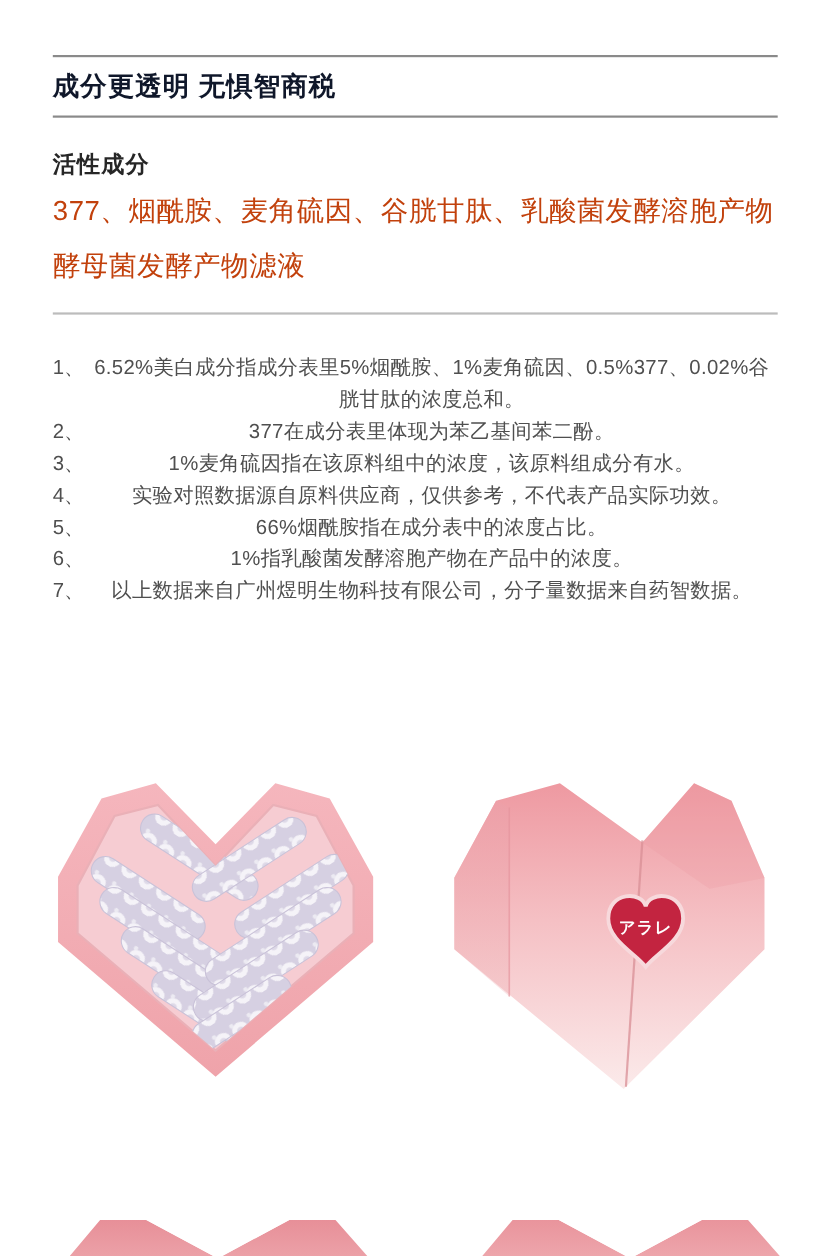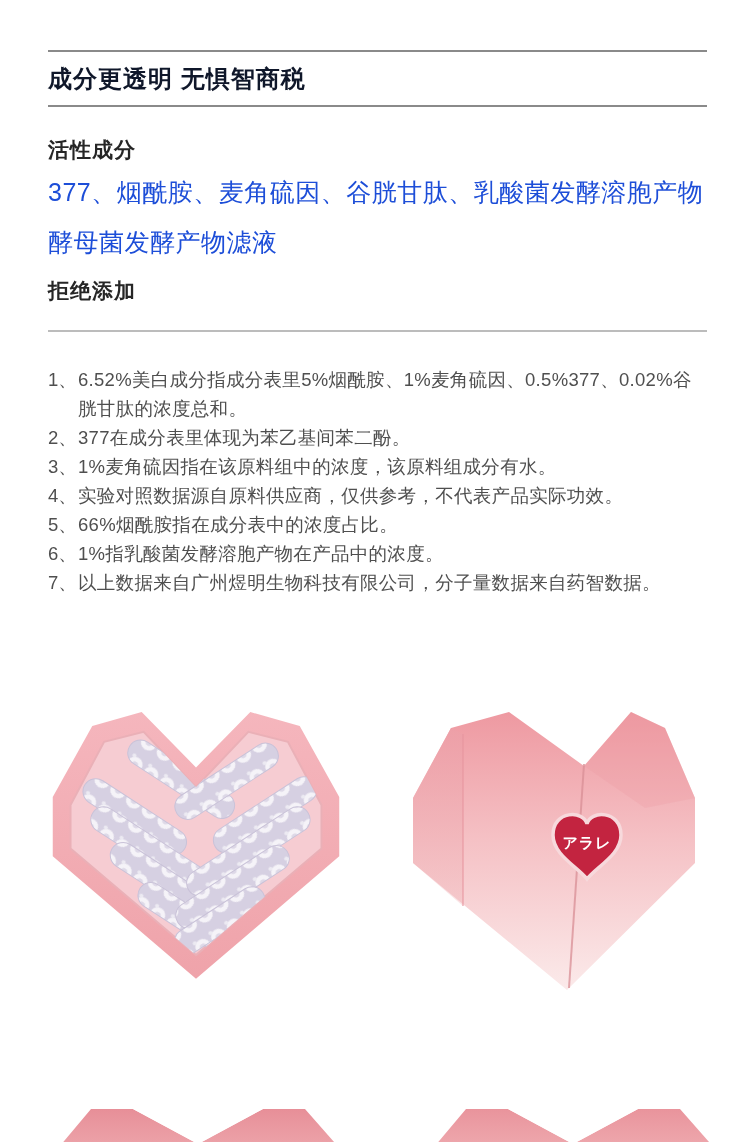--- a/index.html
+++ b/index.html
@@ -17,31 +17,31 @@
     font-size:24px;font-weight:700;color:#0f172a;
     margin:13px 0 12px 0;line-height:28px;letter-spacing:1px;
   }
   .sub-heading{
     font-size:21px;font-weight:700;color:#262626;
     line-height:24px;letter-spacing:1px;
   }
   .h-active{margin-top:31px;}
   .h-refuse{margin-top:22px;}
   .body-line{
-    font-size:25px;font-weight:400;color:#1d4ed8;
+    font-size:25px;font-weight:400;color:#c2410c;
     line-height:30px;letter-spacing:0.5px;
   }
   .l1{margin-top:15px;}
   .l2{margin-top:20px;}
   .l3{margin-top:13px;}
   .rule-light{border:none;border-top:2px solid #bcbcbc;margin:27px 0 0 0;width:659px;}
   .notes{margin-top:33px;}
   .note{display:flex;align-items:flex-start;font-size:18.5px;color:#4f4f4f;line-height:29px;}
   .note-num{width:30px;flex-shrink:0;}
-  .note-text{flex:1;letter-spacing:0.3px;}
+  .note-text{flex:1;letter-spacing:0.3px;text-align:center;}
   .products-row{position:absolute;left:0;top:636px;width:750px;height:330px;}
   .open-box{position:absolute;left:33px;top:10px;}
   .closed-box{position:absolute;left:398px;top:12px;}
   .bottom-row{position:absolute;left:0;top:1055px;width:750px;height:87px;overflow:hidden;}
   .bheart-left{position:absolute;left:45px;top:2px;}
   .bheart-right{position:absolute;left:420px;top:2px;}
   svg{display:block;}
 </style>
 </head>
 <body>
@@ -50,21 +50,20 @@
 
   <div class="content">
     <hr class="rule-strong rule-top">
     <div class="page-title">成分更透明 无惧智商税</div>
     <hr class="rule-strong">
 
     <div class="sub-heading h-active">活性成分</div>
     <div class="body-line l1">377、烟酰胺、麦角硫因、谷胱甘肽、乳酸菌发酵溶胞产物</div>
     <div class="body-line l2">酵母菌发酵产物滤液</div>
 
-    <div class="sub-heading h-refuse">拒绝添加</div>
 
     <hr class="rule-light">
 
     <div class="notes">
       <div class="note">
         <span class="note-num">1、</span>
         <span class="note-text">6.52%美白成分指成分表里5%烟酰胺、1%麦角硫因、0.5%377、0.02%谷胱甘肽的浓度总和。</span>
       </div>
       <div class="note">
         <span class="note-num">2、</span>

